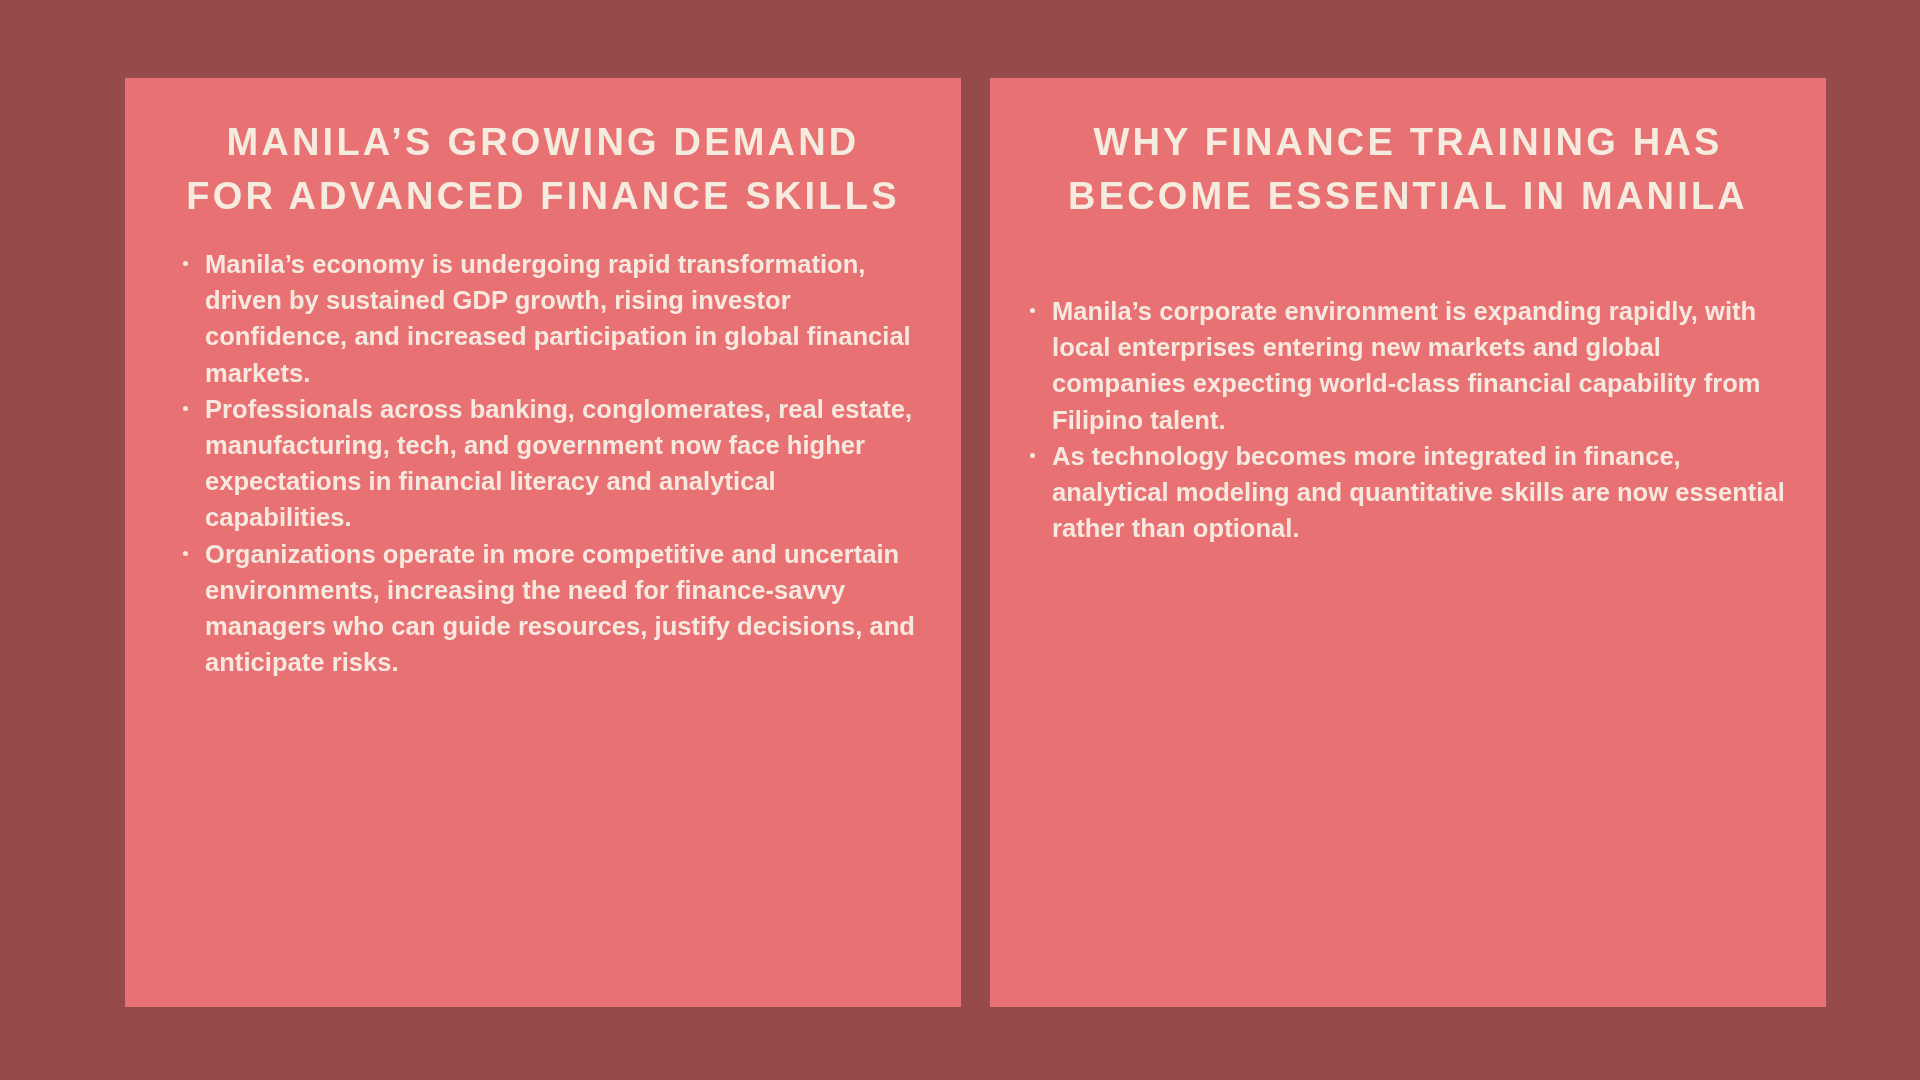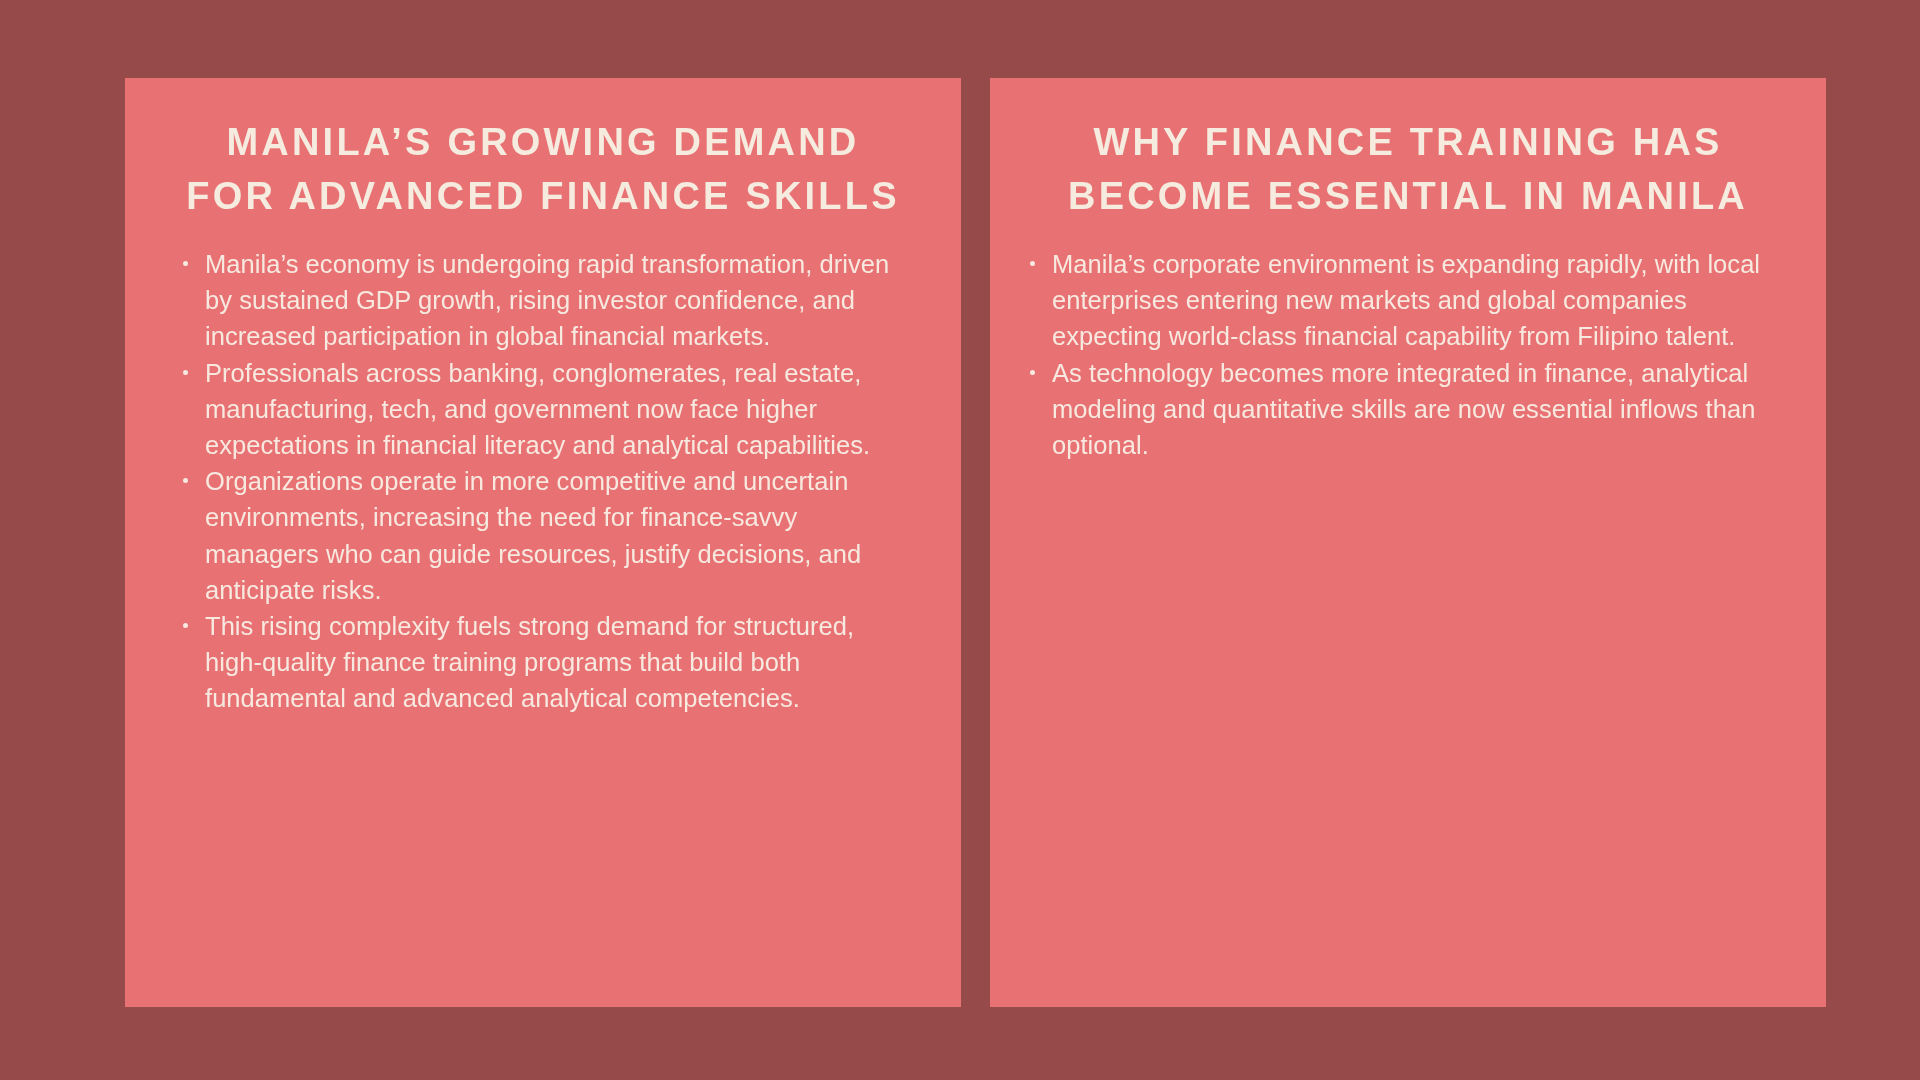--- a/index.html
+++ b/index.html
@@ -62,27 +62,28 @@
   }
 
   .bullet-list {
     list-style: none;
     padding: 0 18px 0 52px;
     margin: 0;
   }
 
   .panel:nth-child(2) .bullet-list {
     padding: 0 10px 0 34px;
+    margin-top: 47px;
   }
 
   .bullet-item {
     position: relative;
     color: #f7e9e0;
     font-family: "Liberation Sans", sans-serif;
-    font-weight: 400;
+    font-weight: 700;
     font-size: 25.5px;
     line-height: 1.42;
     letter-spacing: 0.05px;
     text-align: left;
   }
 
   .bullet-item::before {
     content: "";
     position: absolute;
     left: -22px;
@@ -98,26 +99,25 @@
 
 <div class="slide">
   <div class="panels">
 
     <section class="panel">
       <h2 class="panel-title">MANILA’S GROWING DEMAND FOR ADVANCED FINANCE SKILLS</h2>
       <ul class="bullet-list">
         <li class="bullet-item">Manila’s economy is undergoing rapid transformation, driven by sustained GDP growth, rising investor confidence, and increased participation in global financial markets.</li>
         <li class="bullet-item">Professionals across banking, conglomerates, real estate, manufacturing, tech, and government now face higher expectations in financial literacy and analytical capabilities.</li>
         <li class="bullet-item">Organizations operate in more competitive and uncertain environments, increasing the need for finance-savvy managers who can guide resources, justify decisions, and anticipate risks.</li>
-        <li class="bullet-item">This rising complexity fuels strong demand for structured, high-quality finance training programs that build both fundamental and advanced analytical competencies.</li>
       </ul>
     </section>
 
     <section class="panel">
       <h2 class="panel-title">WHY FINANCE TRAINING HAS BECOME ESSENTIAL IN MANILA</h2>
       <ul class="bullet-list">
         <li class="bullet-item">Manila’s corporate environment is expanding rapidly, with local enterprises entering new markets and global companies expecting world-class financial capability from Filipino talent.</li>
-        <li class="bullet-item">As technology becomes more integrated in finance, analytical modeling and quantitative skills are now essential inflows than optional.</li>
+        <li class="bullet-item">As technology becomes more integrated in finance, analytical modeling and quantitative skills are now essential rather than optional.</li>
       </ul>
     </section>
 
   </div>
 </div>
 
 </body></html>

